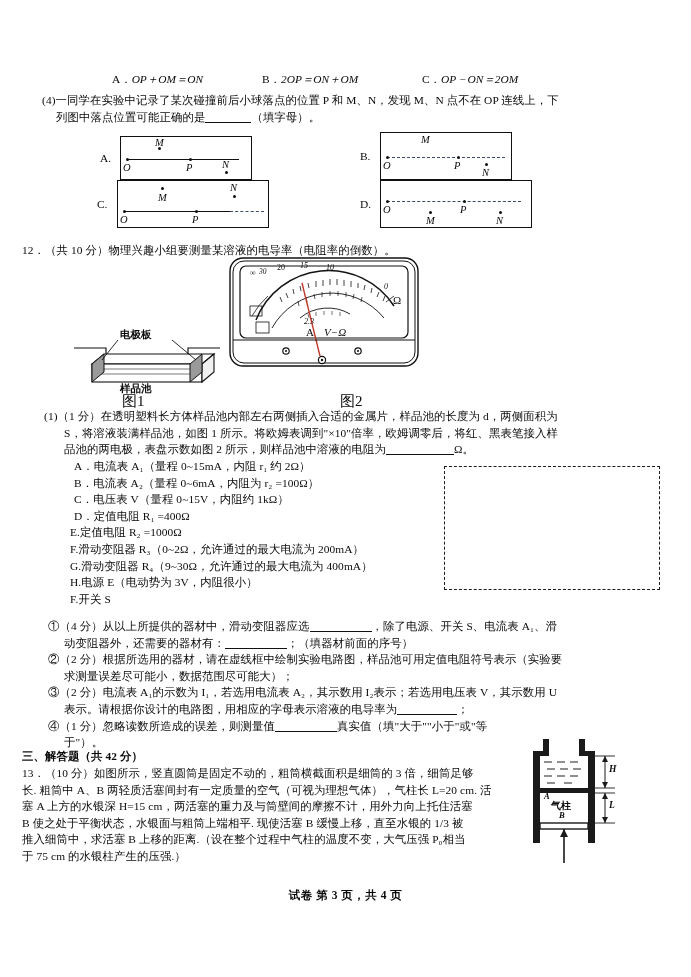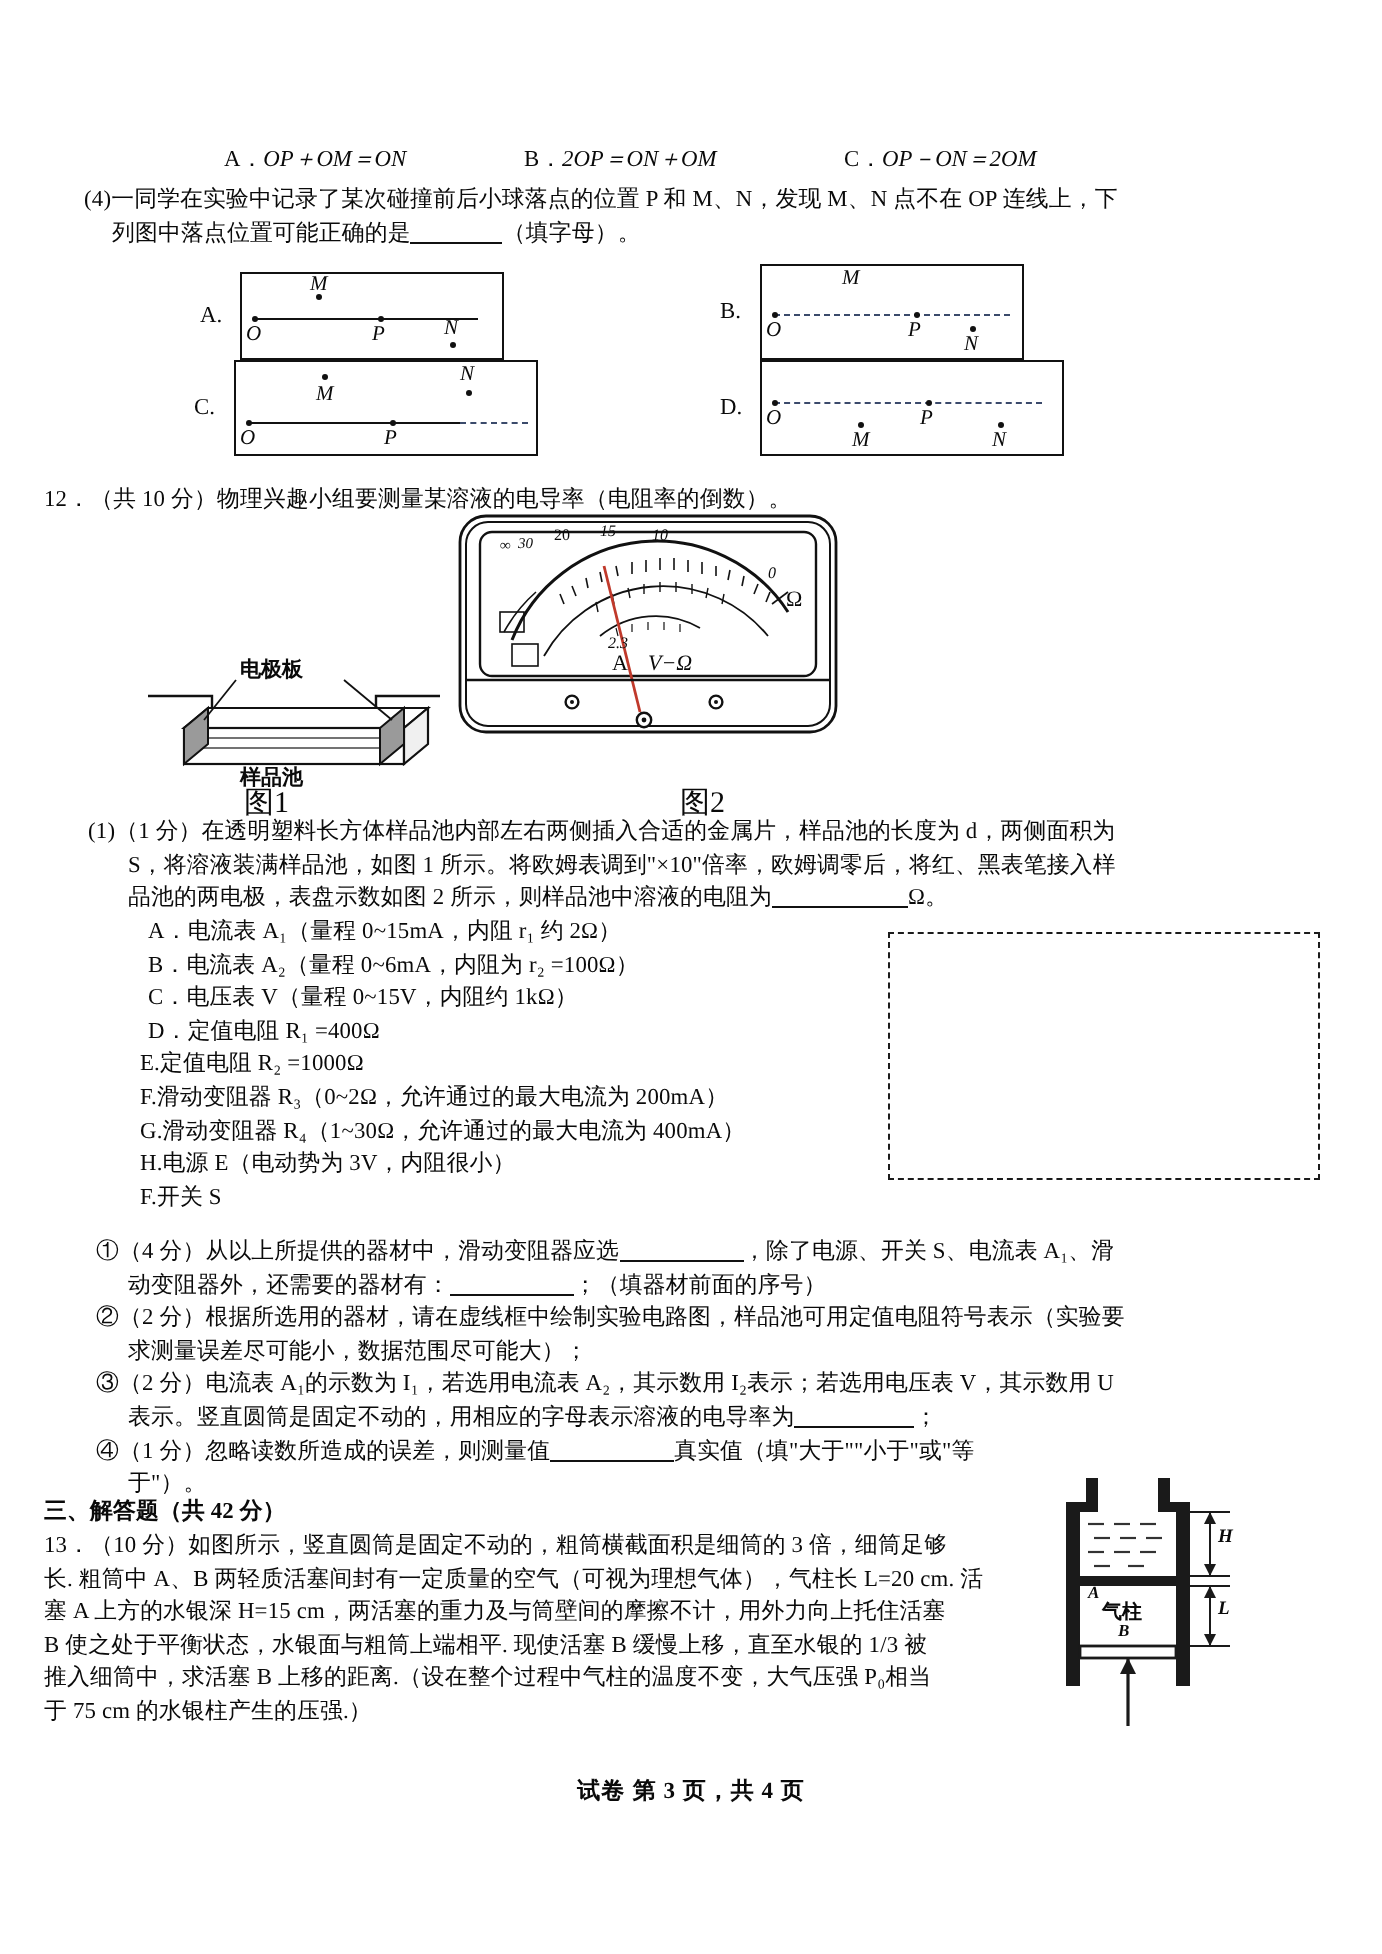--- a/index.html
+++ b/index.html
@@ -272,39 +272,39 @@
     </div>
   </div>
 
   <div style="position:absolute; left:22px; top:458px; width:430px;">
     <div class="ln indent3" style="padding-left:52px;">A．电流表 A₁（量程 0~15mA，内阻 r₁ 约 2Ω）</div>
     <div class="ln indent3" style="padding-left:52px;">B．电流表 A₂（量程 0~6mA，内阻为 r₂ =100Ω）</div>
     <div class="ln indent3" style="padding-left:52px;">C．电压表 V（量程 0~15V，内阻约 1kΩ）</div>
     <div class="ln indent3" style="padding-left:52px;">D．定值电阻 R₁ =400Ω</div>
     <div class="ln indent3" style="padding-left:48px;">E.定值电阻 R₂ =1000Ω</div>
     <div class="ln indent3" style="padding-left:48px;">F.滑动变阻器 R₃（0~2Ω，允许通过的最大电流为 200mA）</div>
-    <div class="ln indent3" style="padding-left:48px;">G.滑动变阻器 R₄（1~30Ω，允许通过的最大电流为 400mA）</div>
+    <div class="ln indent3" style="padding-left:48px;">G.滑动变阻器 R₄（9~30Ω，允许通过的最大电流为 400mA）</div>
     <div class="ln indent3" style="padding-left:48px;">H.电源 E（电动势为 3V，内阻很小）</div>
     <div class="ln indent3" style="padding-left:48px;">F.开关 S</div>
   </div>
 
   <div class="dashbox"></div>
 
   <div style="position:absolute; left:22px; top:618px; width:650px;">
     <div class="ln" style="padding-left:26px;">
       <span>①（4 分）从以上所提供的器材中，滑动变阻器应选</span><span class="fill" style="width:62px"></span><span>，除了电源、开关 S、电流表 A₁、滑</span>
     </div>
     <div class="ln" style="padding-left:42px;">
       <span>动变阻器外，还需要的器材有：</span><span class="fill" style="width:62px"></span><span>；（填器材前面的序号）</span>
     </div>
     <div class="ln" style="padding-left:26px;">②（2 分）根据所选用的器材，请在虚线框中绘制实验电路图，样品池可用定值电阻符号表示（实验要</div>
     <div class="ln" style="padding-left:42px;">求测量误差尽可能小，数据范围尽可能大）；</div>
     <div class="ln" style="padding-left:26px;">③（2 分）电流表 A₁的示数为 I₁，若选用电流表 A₂，其示数用 I₂表示；若选用电压表 V，其示数用 U</div>
     <div class="ln" style="padding-left:42px;">
-      <span>表示。竖直圆筒是固定不动的，用相应的字母表示溶液的电导率为</span><span class="fill" style="width:60px"></span><span>；</span>
+      <span>表示。请根据你设计的电路图，用相应的字母表示溶液的电导率为</span><span class="fill" style="width:60px"></span><span>；</span>
     </div>
     <div class="ln" style="padding-left:26px;">
       <span>④（1 分）忽略读数所造成的误差，则测量值</span><span class="fill" style="width:62px"></span><span>真实值（填"大于""小于"或"等</span>
     </div>
     <div class="ln" style="padding-left:42px;">于"）。</div>
   </div>
 
   <div class="ln" style="position:absolute; left:22px; top:748px; font-weight:bold;">三、解答题（共 42 分）</div>
 
   <div style="position:absolute; left:22px; top:765px; width:510px;">

